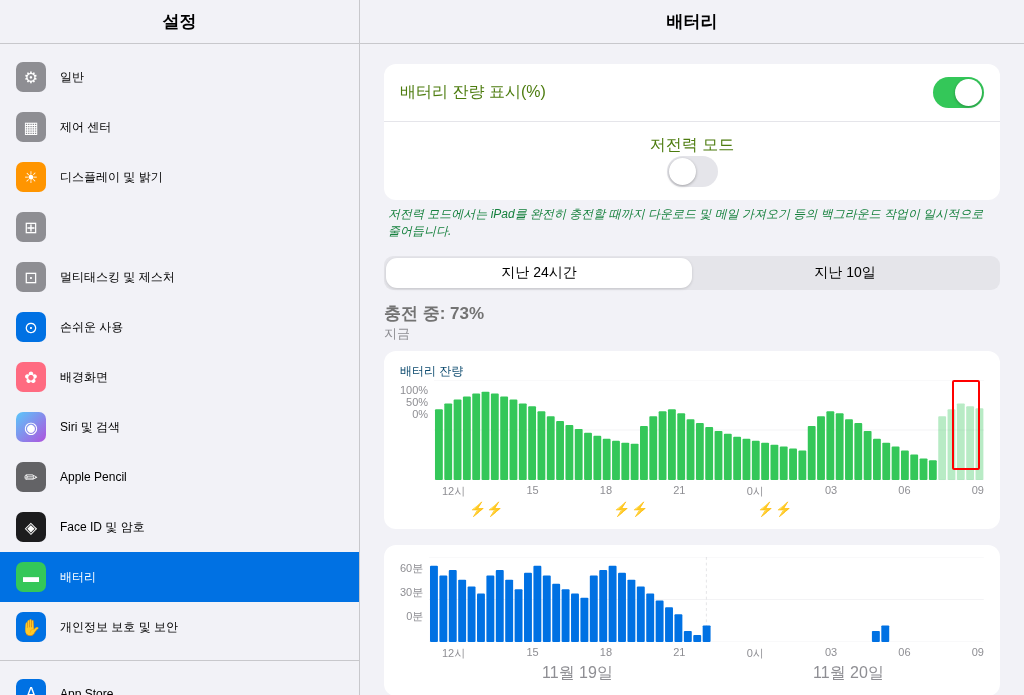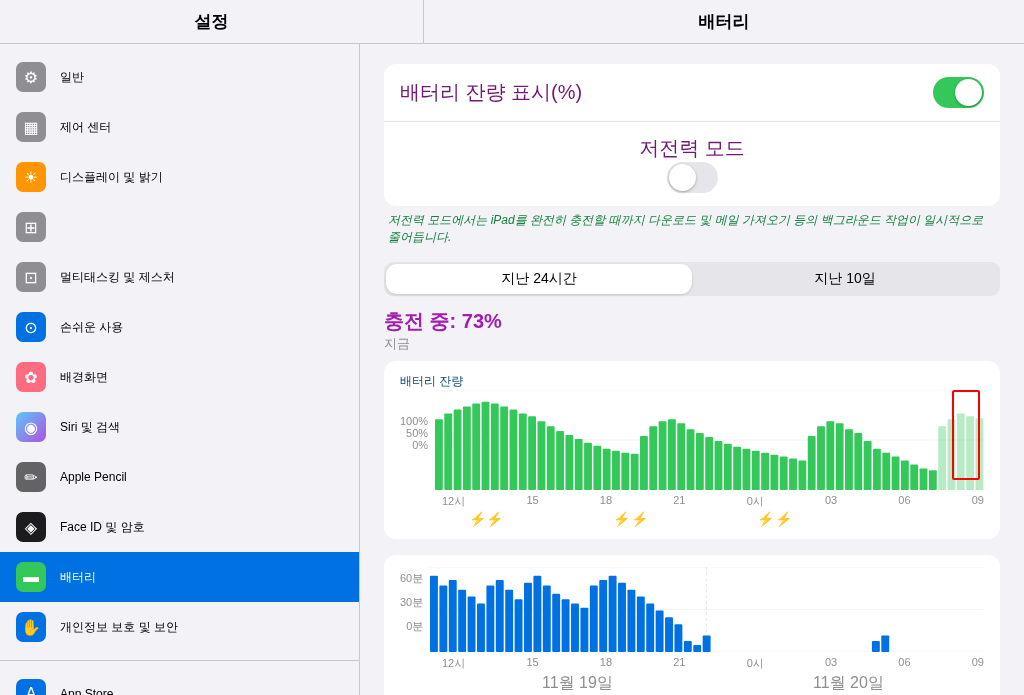--- a/index.html
+++ b/index.html
@@ -12,21 +12,21 @@
       height: 695px;
       overflow: hidden;
     }
     .top-bar {
       display: flex;
       height: 44px;
       background: #f2f2f7;
       border-bottom: 1px solid #c8c8cc;
     }
     .top-bar-left {
-      width: 424px;
+      width: 360px;
       display: flex;
       align-items: center;
       justify-content: center;
       border-right: 1px solid #c8c8cc;
     }
     .top-bar-right {
       flex: 1;
       display: flex;
       align-items: center;
       justify-content: center;
@@ -100,22 +100,22 @@
       align-items: center;
       justify-content: space-between;
       padding: 13px 16px;
       border-bottom: 1px solid #e5e5ea;
     }
     .toggle-row-inner:last-child {
       border-bottom: none;
       flex-direction: column;
     }
     .toggle-label {
-      font-size: 20px;
-      color: #701a75;
+      font-size: 16px;
+      color: #4d7c0f;
     }
     .toggle {
       width: 51px;
       height: 31px;
       border-radius: 16px;
       position: relative;
       cursor: pointer;
       flex-shrink: 0;
     }
     .toggle.on { background: #34c759; }
@@ -160,23 +160,23 @@
       background: #fff;
       box-shadow: 0 1px 3px rgba(0,0,0,0.15);
       font-weight: 500;
       border-radius: 11px;
     }
     
     .battery-status {
       margin-bottom: 8px;
     }
     .battery-percent {
-      font-size: 20px;
+      font-size: 17px;
       font-weight: 600;
-      color: #a21caf;
+      color: #737373;
     }
     .battery-time {
       font-size: 13px;
       color: #8e8e93;
     }
     
     .chart-container {
       background: #fff;
       border-radius: 12px;
       padding: 12px 16px;
@@ -304,21 +304,21 @@
       <div class="segment-btn">지난 10일</div>
     </div>
 
     <div class="battery-status">
       <div class="battery-percent">충전 중: 73%</div>
       <div class="battery-time">지금</div>
     </div>
 
     <div class="chart-container">
       <div class="chart-label">배터리 잔량</div>
-      <div style="display:flex; align-items:center;">
+      <div style="display:flex; align-items:flex-start;">
         <div style="display:flex; flex-direction:column; justify-content:space-between; font-size:11px; color:#8e8e93; margin-right:6px; padding: 4px 0 18px 0; text-align:right;">
           <span>100%</span>
           <span>50%</span>
           <span>0%</span>
         </div>
         <div style="flex:1; position:relative;">
           <svg id="battery-svg" viewBox="0 0 560 110" preserveAspectRatio="none" style="width:100%; height:100px; display:block;">
               <line x1="0" y1="0" x2="560" y2="0" stroke="#e5e5ea" stroke-width="0.5"></line>
               <line x1="0" y1="55" x2="560" y2="55" stroke="#e5e5ea" stroke-width="0.5"></line>
               <line x1="0" y1="110" x2="560" y2="110" stroke="#e5e5ea" stroke-width="0.5"></line>

